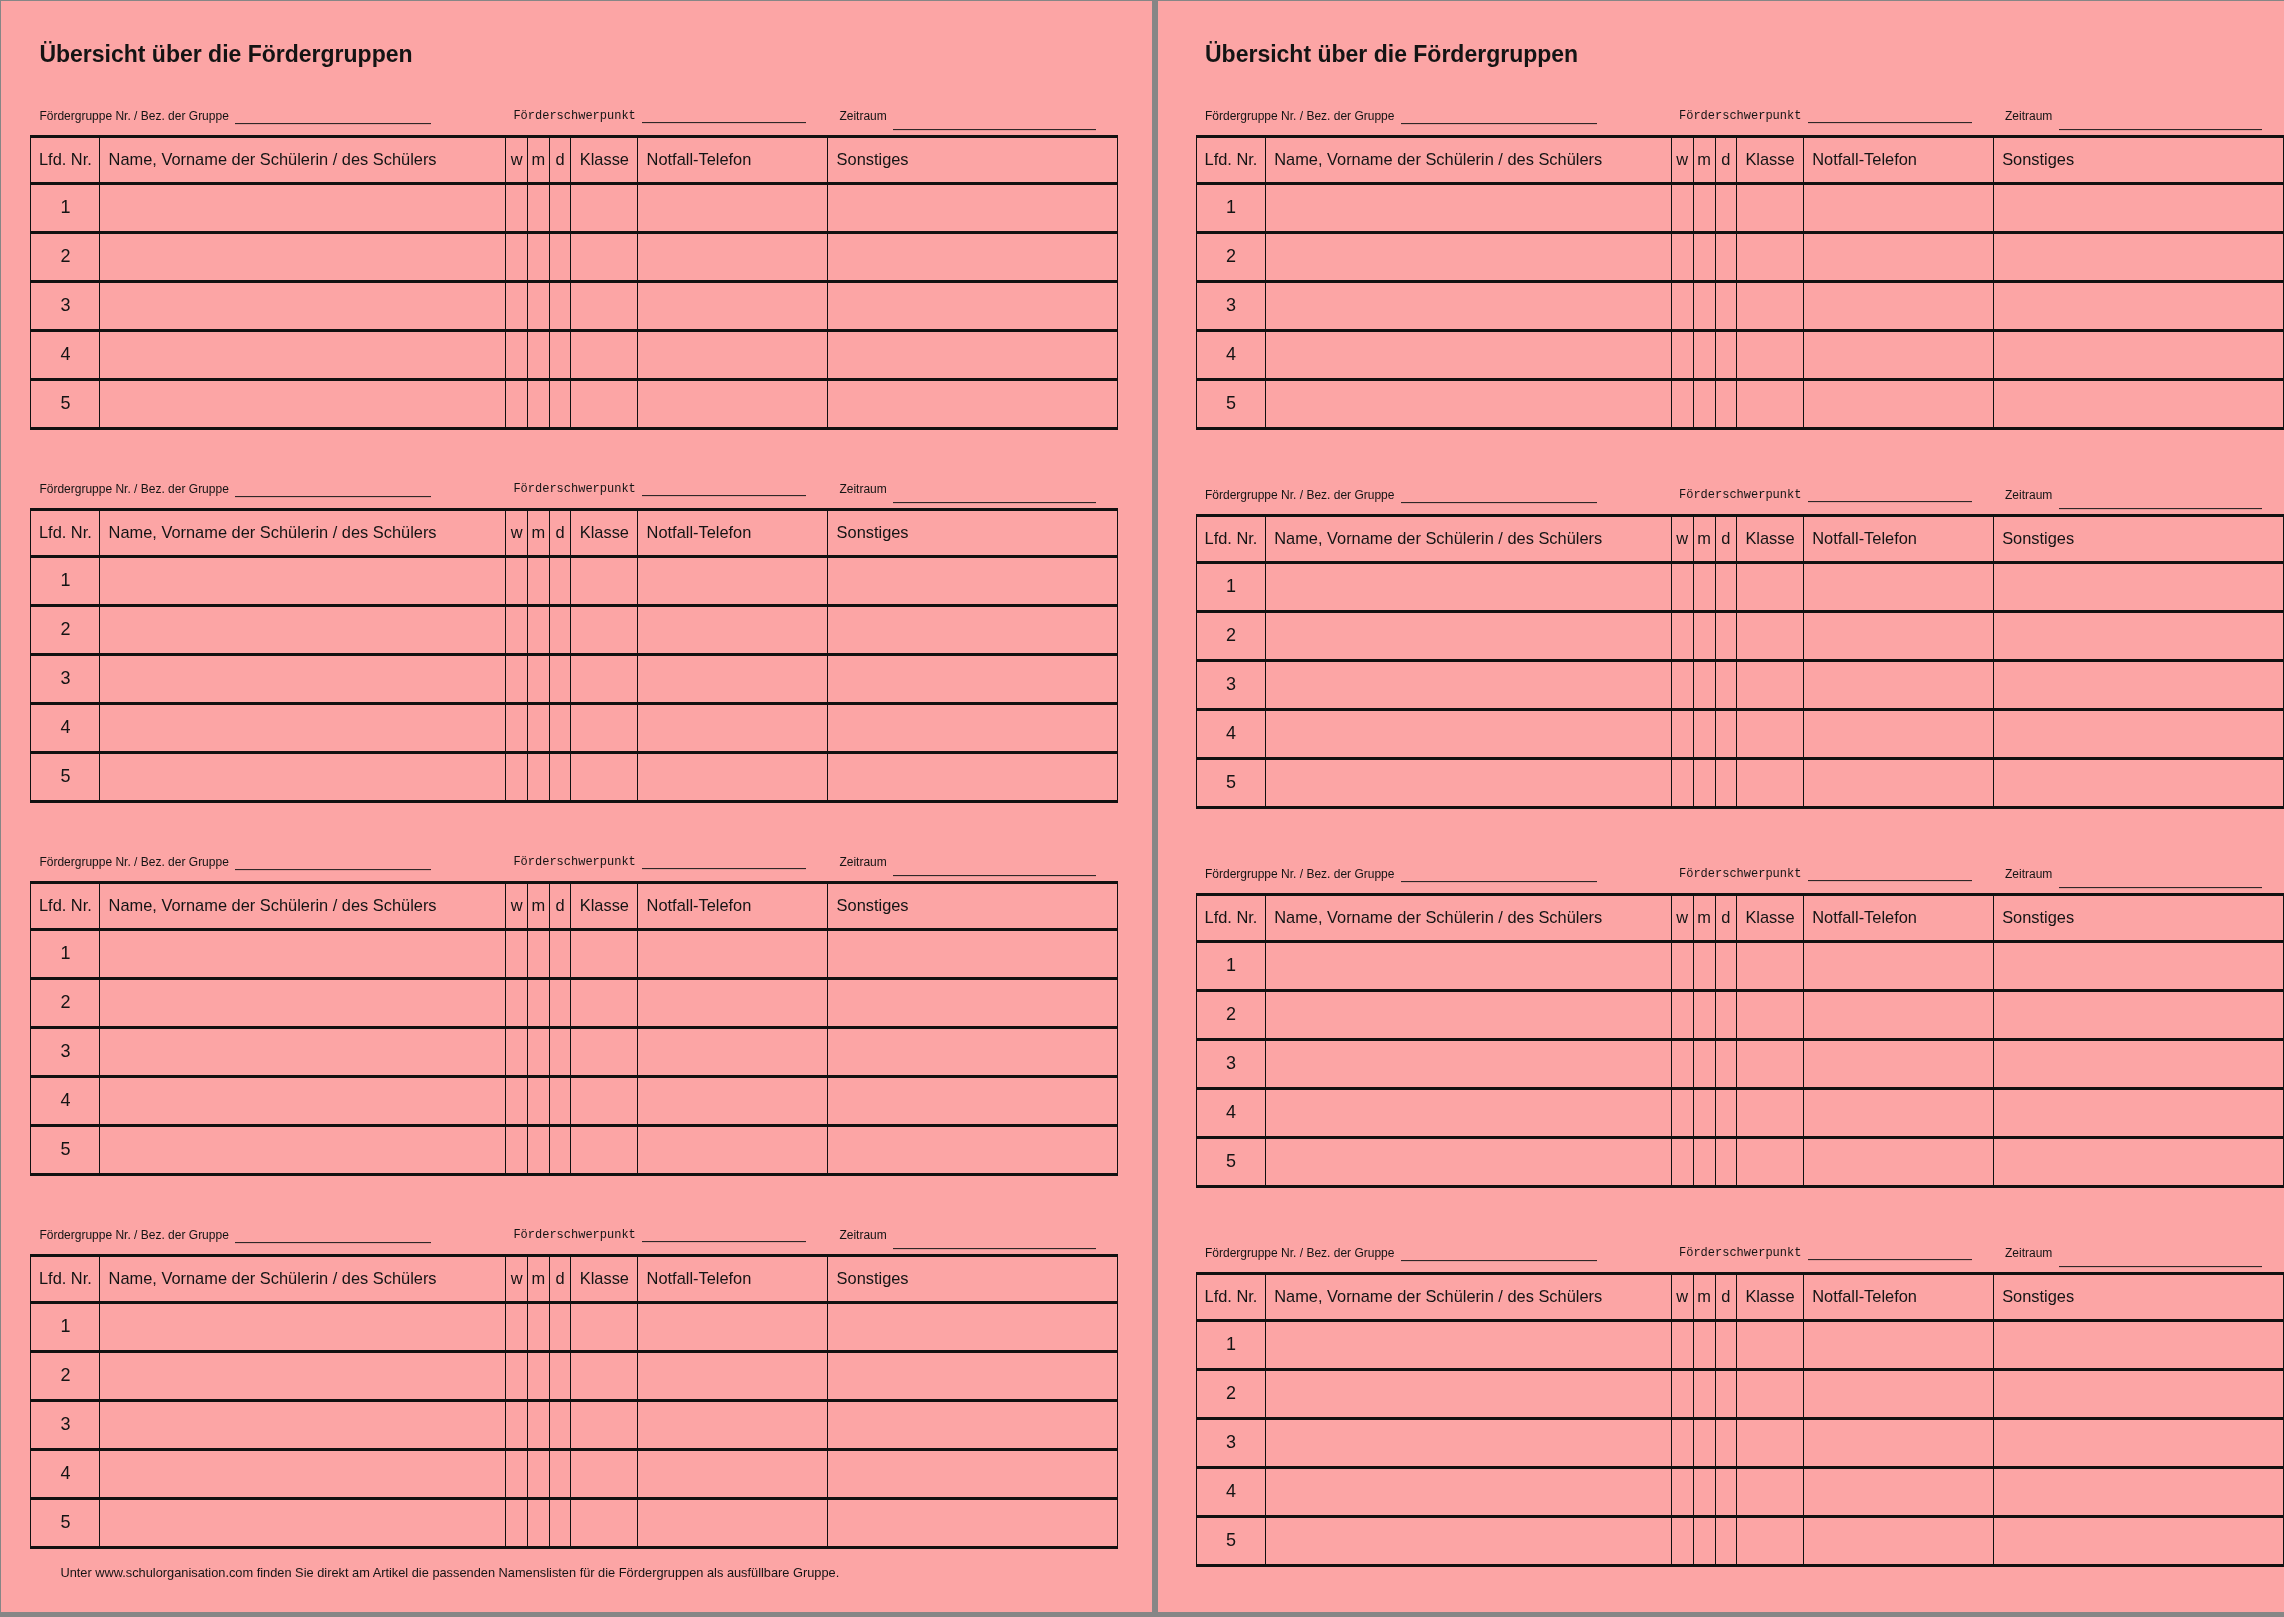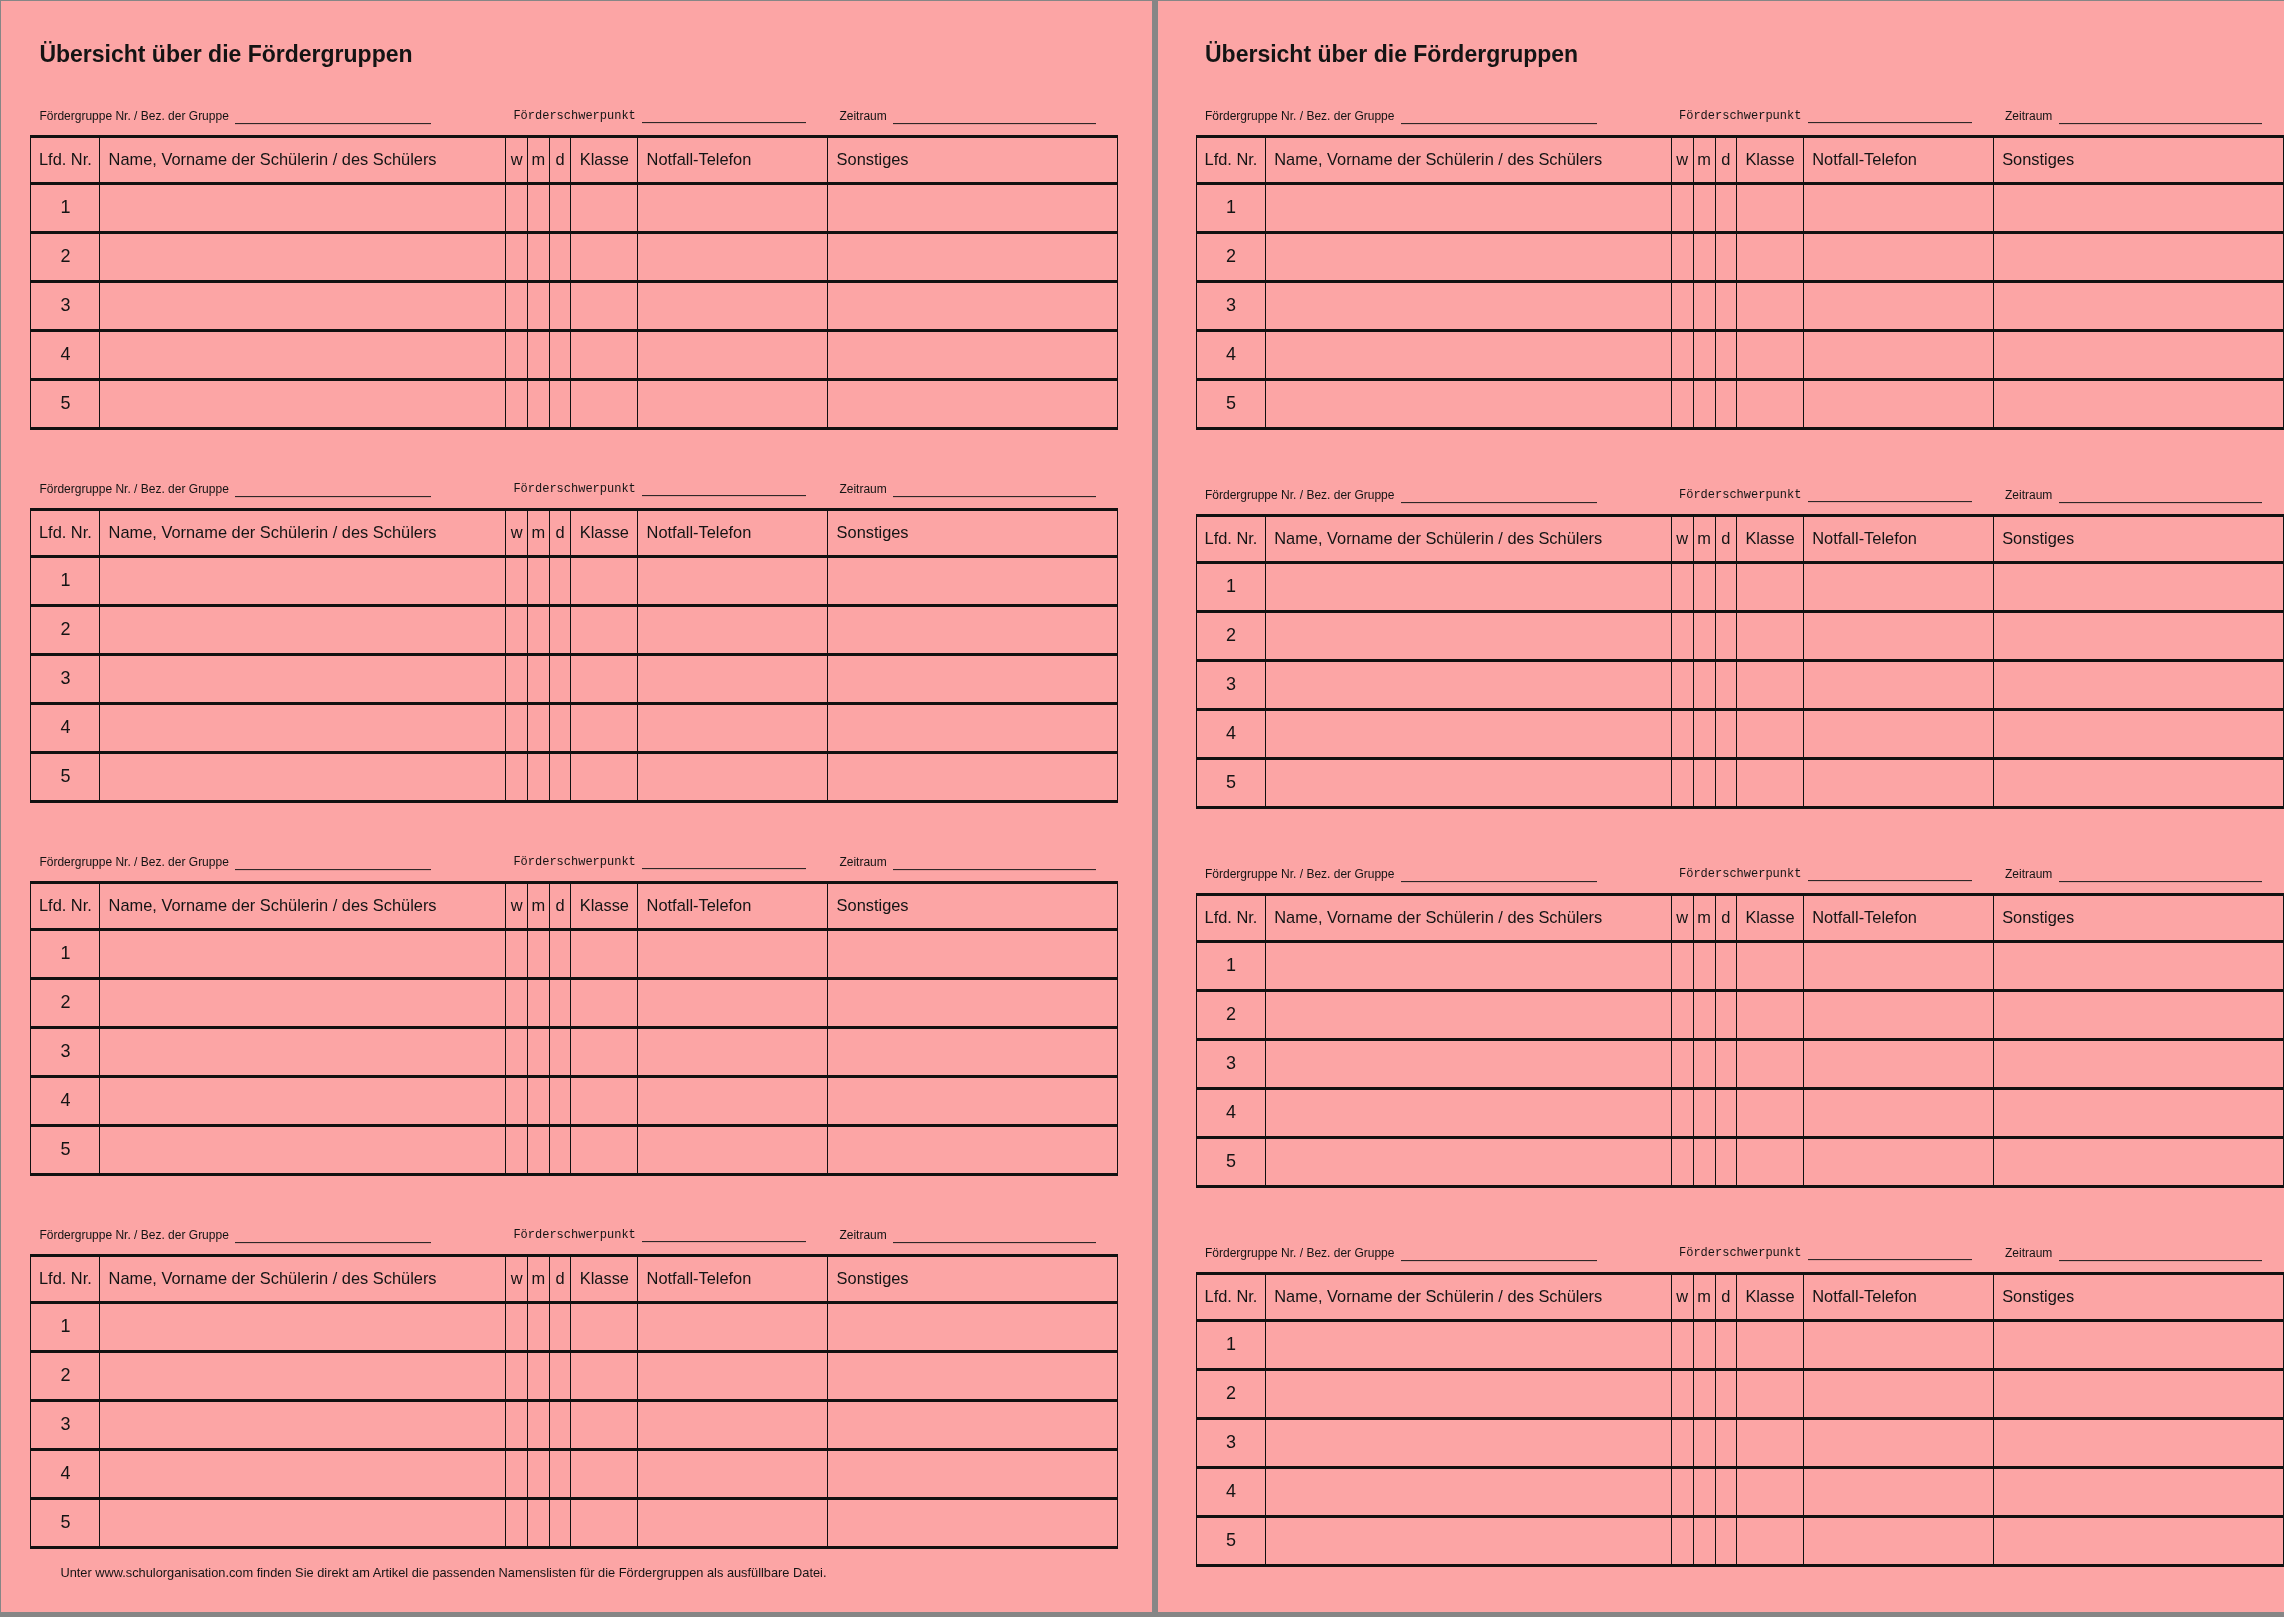--- a/index.html
+++ b/index.html
@@ -58,21 +58,21 @@
   .block-header { position: relative; height: 29px; }
   .hgroup {
     position: absolute;
     bottom: 2.7px;
     display: flex;
     align-items: baseline;
     white-space: nowrap;
   }
   .hg-group  { left: 9px; }
   .hg-focus  { left: 483px; font-family: Liberation Mono, monospace; }
-  .hg-period { left: 809px; }
+  .hg-period { left: 809px; align-items: flex-end; }
   .hlabel { font-size: 12px; line-height: 20px; }
   .blank {
     display: inline-block;
     height: 0.5px;
     border-bottom: 1.8px solid #1a1a1a;
     margin-left: 6.4px;
     transform: translateY(4.1px);
   }
   .blank-group  { width: 196px; }
   .blank-focus  { width: 164px; }
@@ -503,21 +503,21 @@
           <td></td>
                   <td></td>
           <td></td>
                   <td></td>
           <td></td>
         </tr>
       </tbody>
     </table>
   </section>
 </div>
-      <p class="footer">Unter www.schulorganisation.com finden Sie direkt am Artikel die passenden Namenslisten für die Fördergruppen als ausfüllbare Datei.</p>
+      <p class="footer">Unter www.schulorganisation.com finden Sie direkt am Artikel die passenden Namenslisten für die Fördergruppen als ausfüllbare Gruppe.</p>
     </div>
   </div>
   <div class="page page-right">
     <div class="content">
       <h1 class="title">Übersicht über die Fördergruppen</h1>
       <div class="blocks">
   <section class="block">
     <div class="block-header">
       <span class="hgroup hg-group">
         <span class="hlabel">Fördergruppe Nr. / Bez. der Gruppe</span>

